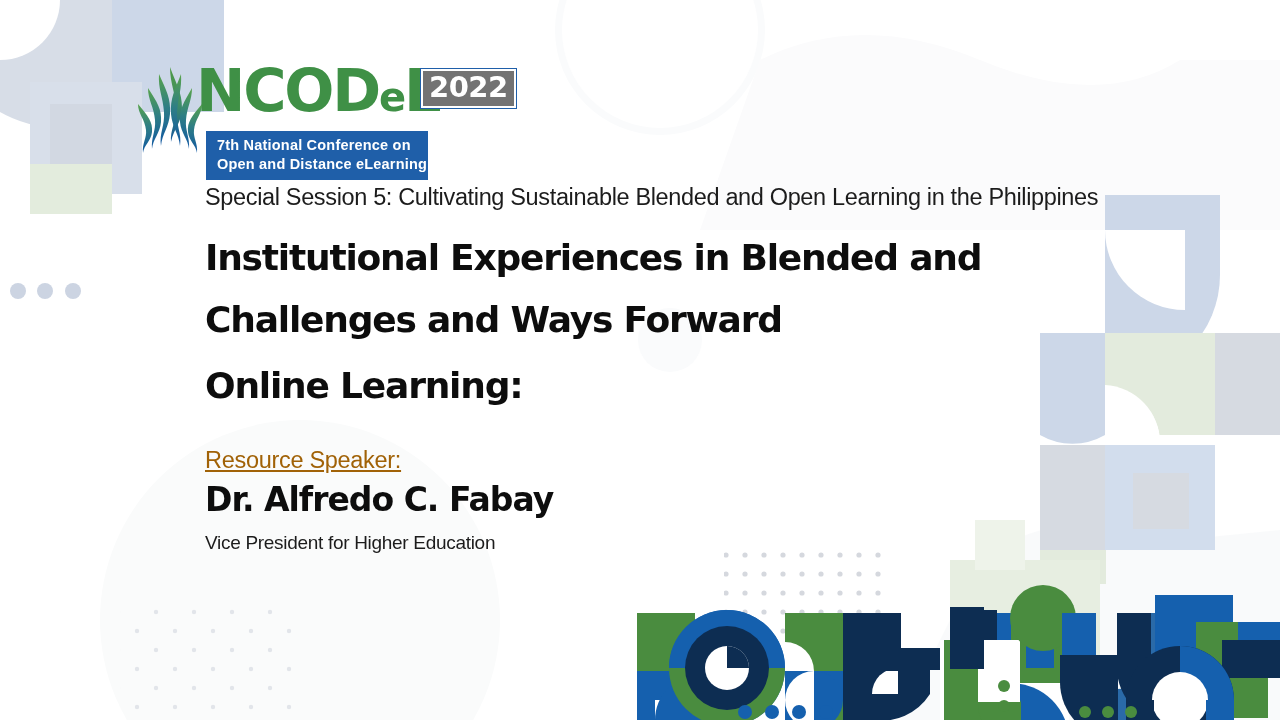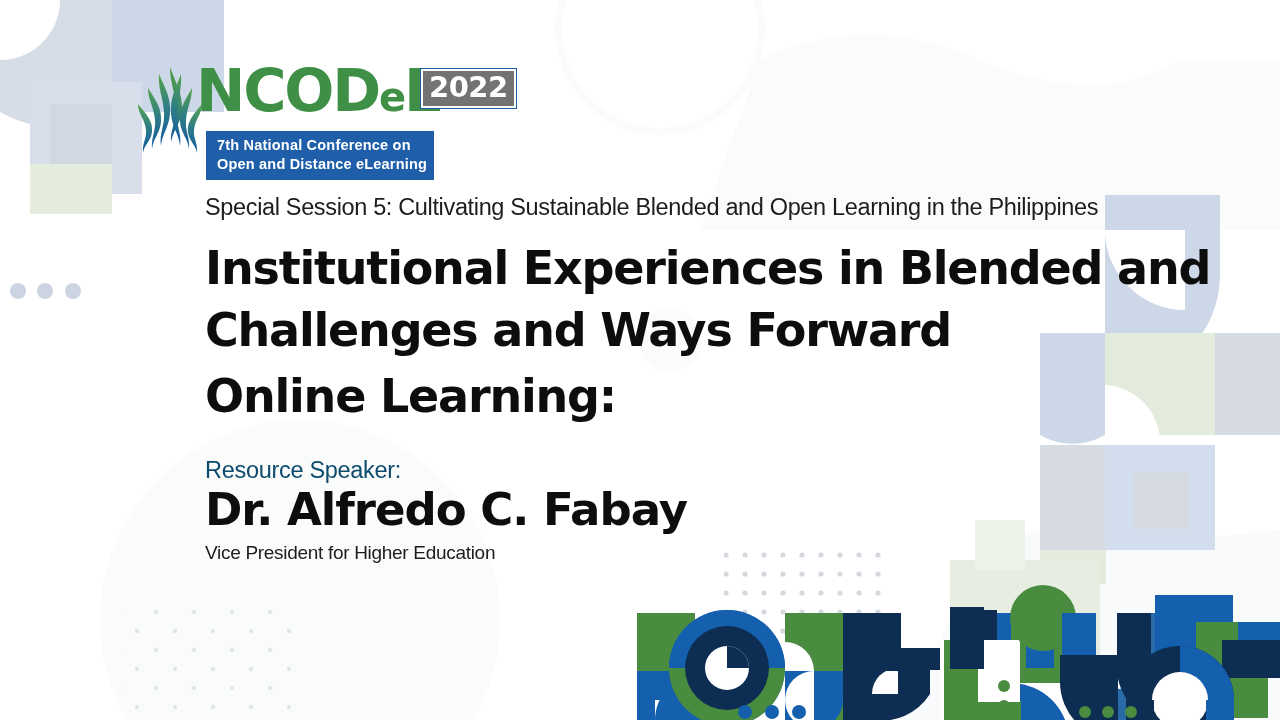--- a/index.html
+++ b/index.html
@@ -69,61 +69,62 @@
     position: absolute;
     left: 76px;
     top: 73px;
     background: #1f5fa9;
     color: #ffffff;
     font-family: "Liberation Sans", sans-serif;
     font-size: 14.5px;
     font-weight: 600;
     line-height: 19px;
     letter-spacing: 0.2px;
-    padding: 5px 7px 6px 11px;
+    padding: 5px 1px 6px 11px;
     white-space: nowrap;
   }
 
   
-  .content { position: absolute; left: 205px; top: 194px; width: 900px; }
+  .content { position: absolute; left: 205px; top: 184px; width: 900px; }
 
   .session-line {
     font-family: "Liberation Sans", sans-serif;
     font-size: 23.5px;
     font-weight: 400;
     color: #1c1c1c;
     letter-spacing: -0.35px;
     white-space: nowrap;
     margin: 0 0 14px 0;
   }
   .main-title {
     font-family: "DejaVu Sans", sans-serif;
     font-weight: bold;
-    font-size: 46px;
+    font-size: 36px;
     line-height: 66px;
     letter-spacing: -1.2px;
     color: #0d0d0d;
     margin: 0;
   }
   .main-title .ln { display: block; white-space: nowrap; }
   .main-title .ln3 { margin-top: -4px; }
 
   .speaker-block { margin-top: 26px; }
   .speaker-label {
     font-family: "Liberation Sans", sans-serif;
     font-size: 23.5px;
     font-weight: 400;
     letter-spacing: -0.3px;
-    color: #0c4a6e;
+    color: #a16207;
     line-height: 30px;
+    text-decoration: underline;
   }
   .speaker-name {
     font-family: "DejaVu Sans", sans-serif;
     font-weight: bold;
-    font-size: 45px;
+    font-size: 33px;
     letter-spacing: -1px;
     color: #0d0d0d;
     line-height: 46px;
     margin-top: 2px;
   }
   .speaker-role,
   .speaker-org {
     font-family: "Liberation Sans", sans-serif;
     font-size: 19px;
     font-weight: 400;

